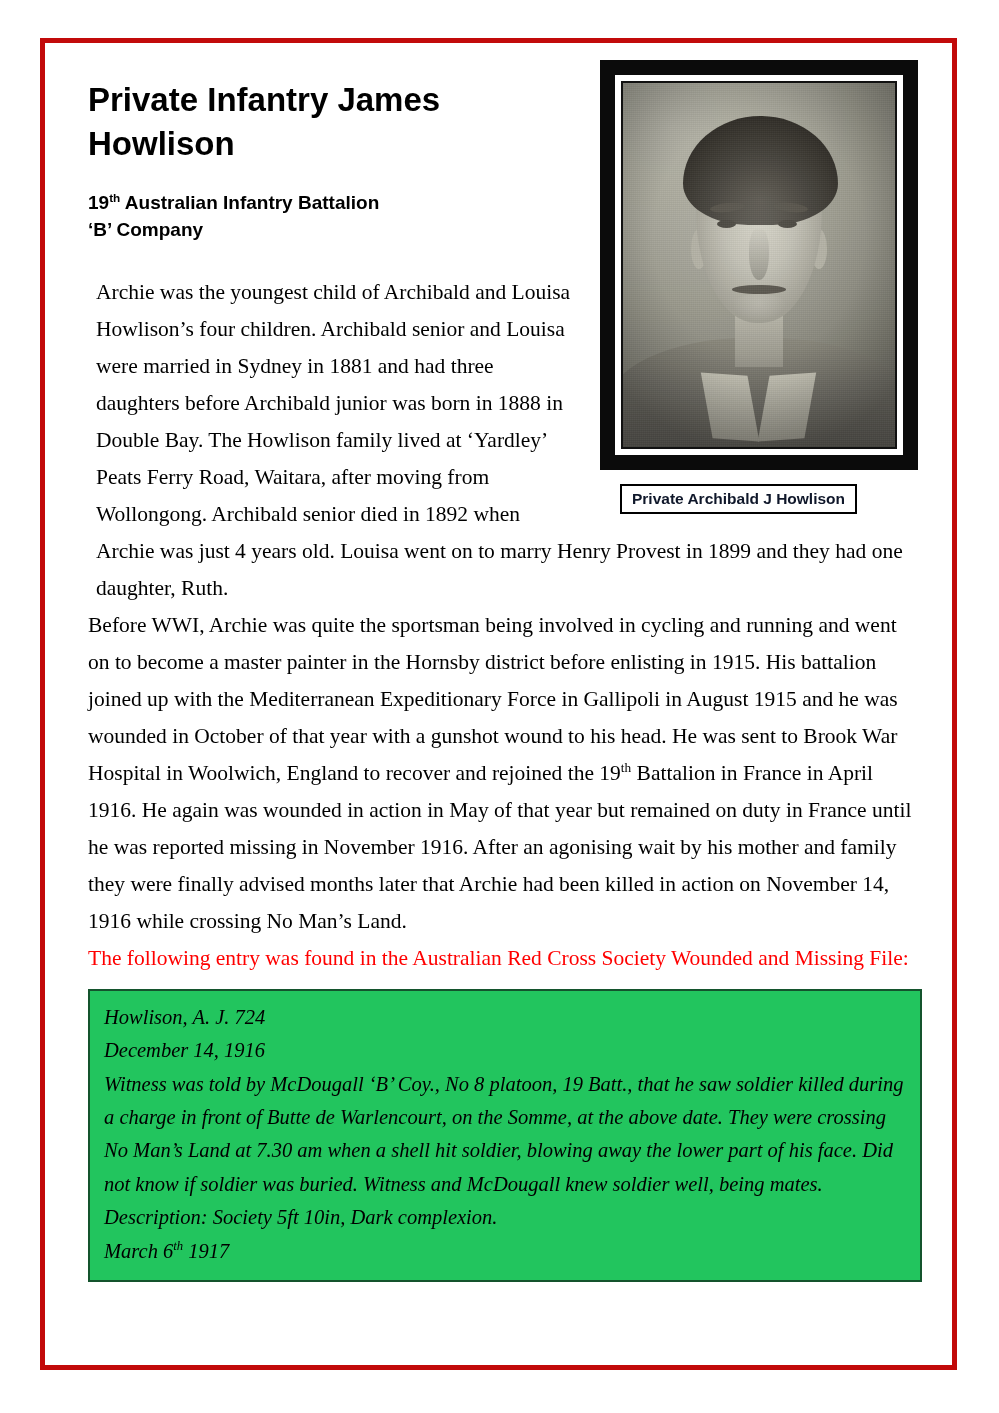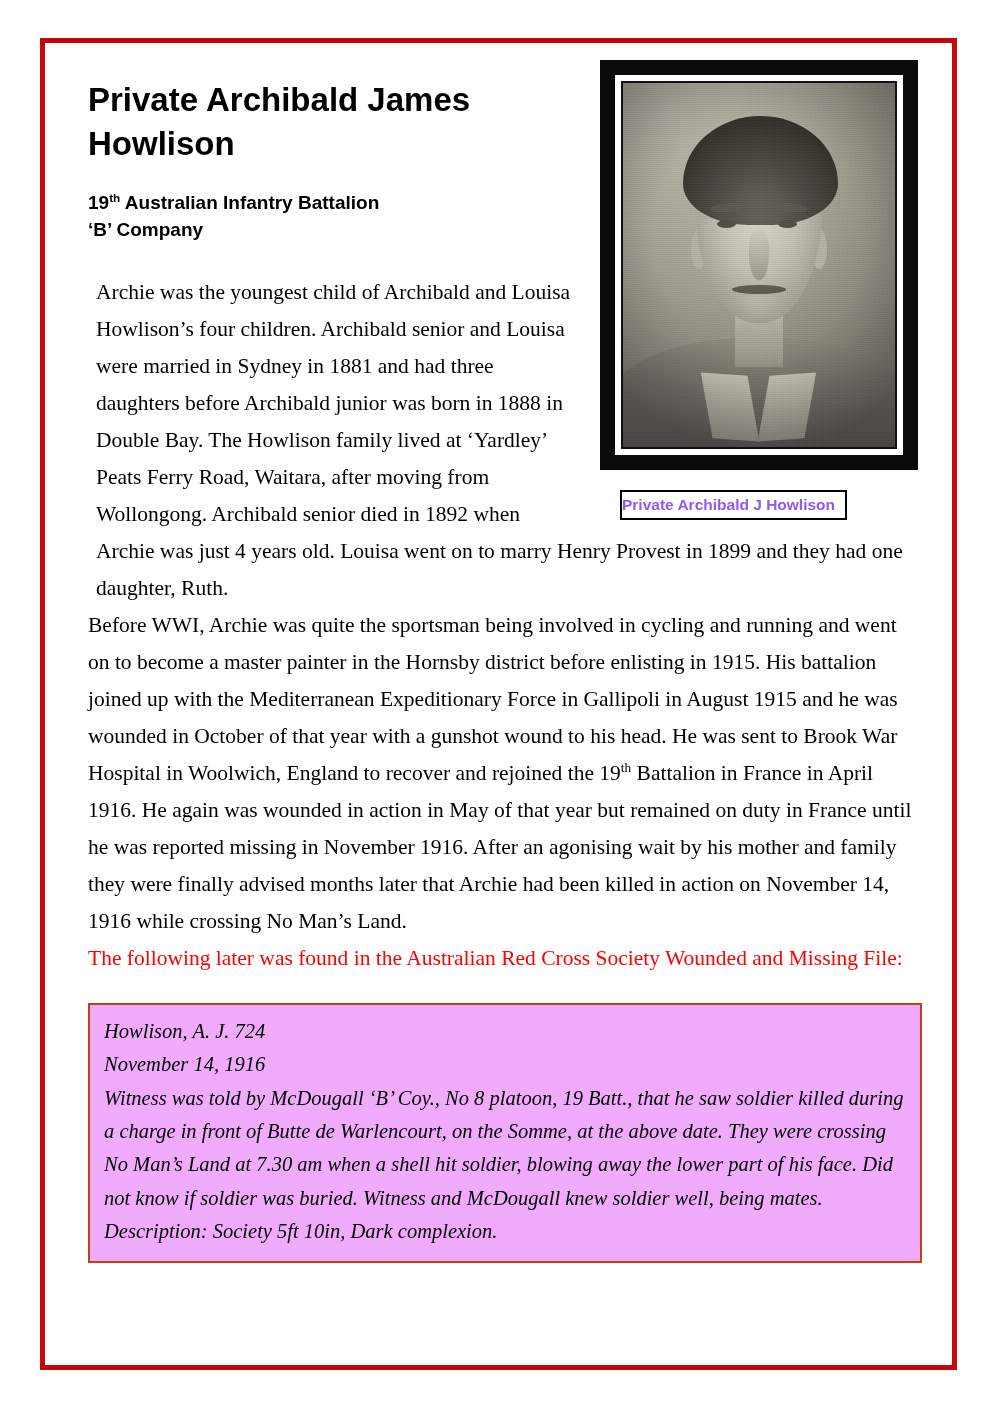--- a/index.html
+++ b/index.html
@@ -166,30 +166,30 @@
   }
   .ph-grain {
     position: absolute; inset: 0;
     opacity: 0.28;
     background-image:
       repeating-linear-gradient(0deg, rgba(0,0,0,0.10) 0px, rgba(0,0,0,0.10) 1px, rgba(255,255,255,0.08) 1px, rgba(255,255,255,0.08) 2px),
       repeating-linear-gradient(90deg, rgba(0,0,0,0.07) 0px, rgba(0,0,0,0.07) 1px, rgba(255,255,255,0.06) 1px, rgba(255,255,255,0.06) 2px);
   }
 
   .photo-caption {
-    margin-top: 20px;
+    margin-top: 14px;
     margin-left: 20px;
     display: inline-block;
     border: 2px solid #000000;
-    padding: 4px 10px 5px 0;
+    padding: 4px 10px 5px 10px;
     font-family: "Liberation Sans", "DejaVu Sans", sans-serif;
     font-weight: bold;
     font-size: 15.5px;
     line-height: 1.1;
-    color: #8b5cf6;
+    color: #0f172a;
     background: #ffffff;
     white-space: nowrap;
   }
 
   
   .title {
     font-family: "Liberation Sans", "DejaVu Sans", sans-serif;
     font-weight: bold;
     font-size: 33px;
     line-height: 1.34;
@@ -225,26 +225,26 @@
   .body-text sup {
     font-size: 0.62em;
     vertical-align: super;
     line-height: 0;
   }
   .body-text.red { color: #ff0000; }
 
   
   .redcross-box {
     clear: both;
-    margin-top: 26px;
-    border: 2px solid #c2410c;
+    margin-top: 12px;
+    border: 2px solid #14532d;
     box-sizing: border-box;
     width: 834px;
     padding: 10px 14px 12px 14px;
-    background: #f0abfc;
+    background: #22c55e;
   }
   .rc-line {
     font-family: "Liberation Serif", "DejaVu Serif", serif;
     font-style: italic;
     font-size: 20.5px;
     line-height: 1.63;
     color: #000000;
     margin: 0;
   }
   .rc-line sup {
@@ -285,37 +285,38 @@
             <div class="ph-mouth"></div>
             <div class="ph-chin"></div>
             <div class="ph-vig"></div>
             <div class="ph-grain"></div>
           </div>
         </div>
       </div>
       <div class="photo-caption">Private Archibald J Howlison</div>
     </div>
 
-    <h1 class="title">Private Archibald James Howlison</h1>
+    <h1 class="title">Private Infantry James Howlison</h1>
 
     <div class="subtitle">
       <span>19</span><sup>th</sup><span> Australian Infantry Battalion</span>
       <br>
       <span>‘B’ Company</span>
     </div>
 
     <p class="body-text first">Archie was the youngest child of Archibald and Louisa Howlison’s four children.  Archibald senior and Louisa were married in Sydney in 1881 and had three daughters before Archibald junior was born in 1888 in Double Bay. The Howlison family lived at ‘Yardley’ Peats Ferry Road, Waitara, after moving from Wollongong. Archibald senior died in 1892 when Archie was just 4 years old. Louisa went on to marry Henry Provest in 1899 and they had one daughter, Ruth.</p>
 
     <p class="body-text">
       <span>Before WWI, Archie was quite the sportsman being involved in cycling and running and went on to become a master painter in the Hornsby district before enlisting in 1915. His battalion joined up with the Mediterranean Expeditionary Force in Gallipoli in August 1915 and he was wounded in October of that year with a gunshot wound to his head. He was sent to Brook War Hospital in Woolwich, England to recover and rejoined the 19</span><sup>th</sup><span> Battalion in France in April 1916. He again was wounded in action in May of that year but remained on duty in France until he was reported missing in November 1916. After an agonising wait by his mother and family they were finally advised months later that Archie had been killed in action on November 14, 1916 while crossing No Man’s Land.</span>
     </p>
 
-    <p class="body-text red">The following later was found in the Australian Red Cross Society Wounded and Missing File:</p>
+    <p class="body-text red">The following entry was found in the Australian Red Cross Society Wounded and Missing File:</p>
 
     <div class="redcross-box">
       <p class="rc-line">Howlison, A. J. 724</p>
-      <p class="rc-line">November 14, 1916</p>
+      <p class="rc-line">December 14, 1916</p>
       <p class="rc-line">Witness was told by McDougall ‘B’ Coy., No 8 platoon, 19 Batt., that he saw soldier killed during a charge in front of Butte de Warlencourt, on the Somme, at the above date. They were crossing No Man’s Land at 7.30 am when a shell hit soldier, blowing away the lower part of his face. Did not know if soldier was buried. Witness and McDougall knew soldier well, being mates.</p>
       <p class="rc-line">Description: Society 5ft 10in,  Dark complexion.</p>
+      <p class="rc-line"><span>March 6</span><sup>th</sup><span> 1917</span></p>
     </div>
 
   </div>
 </div>
 
 </body></html>

